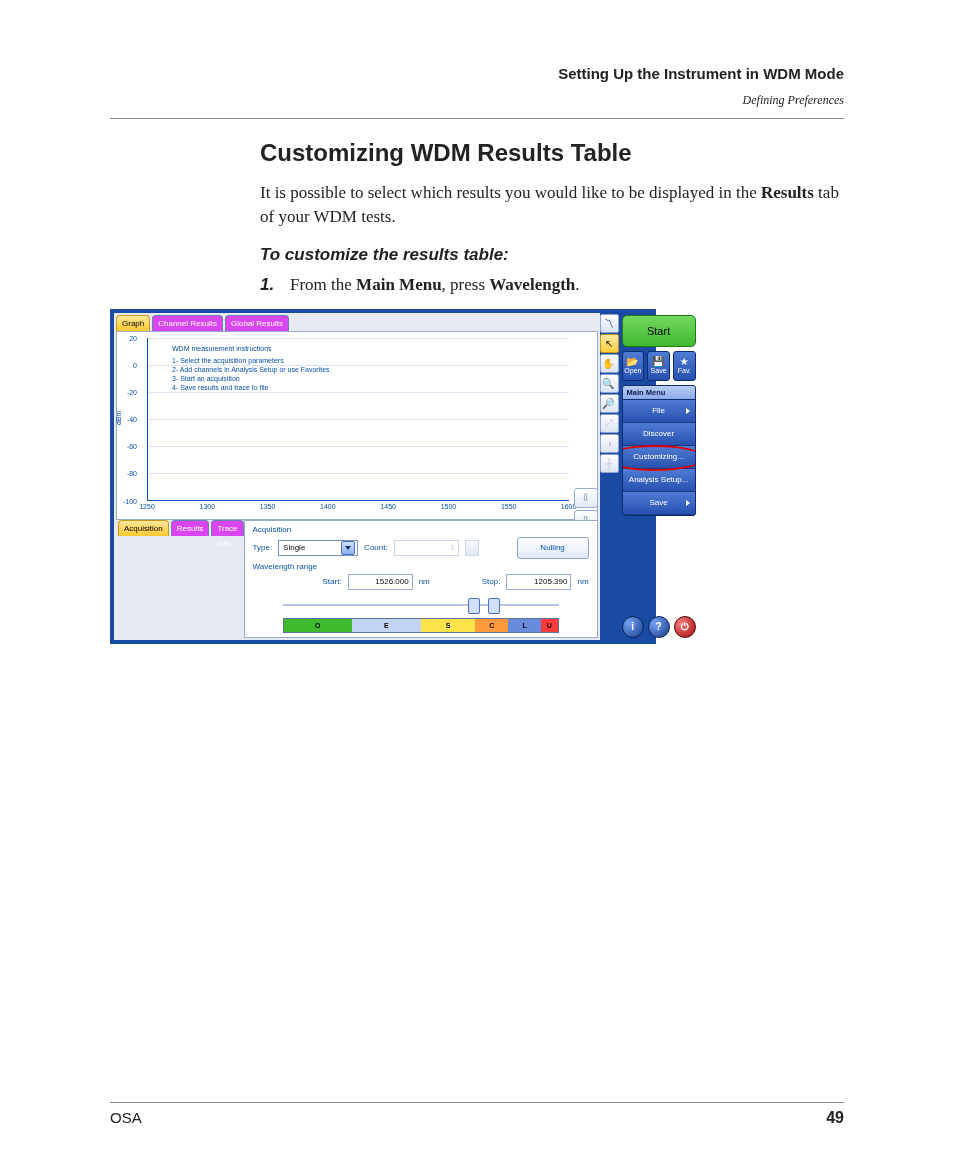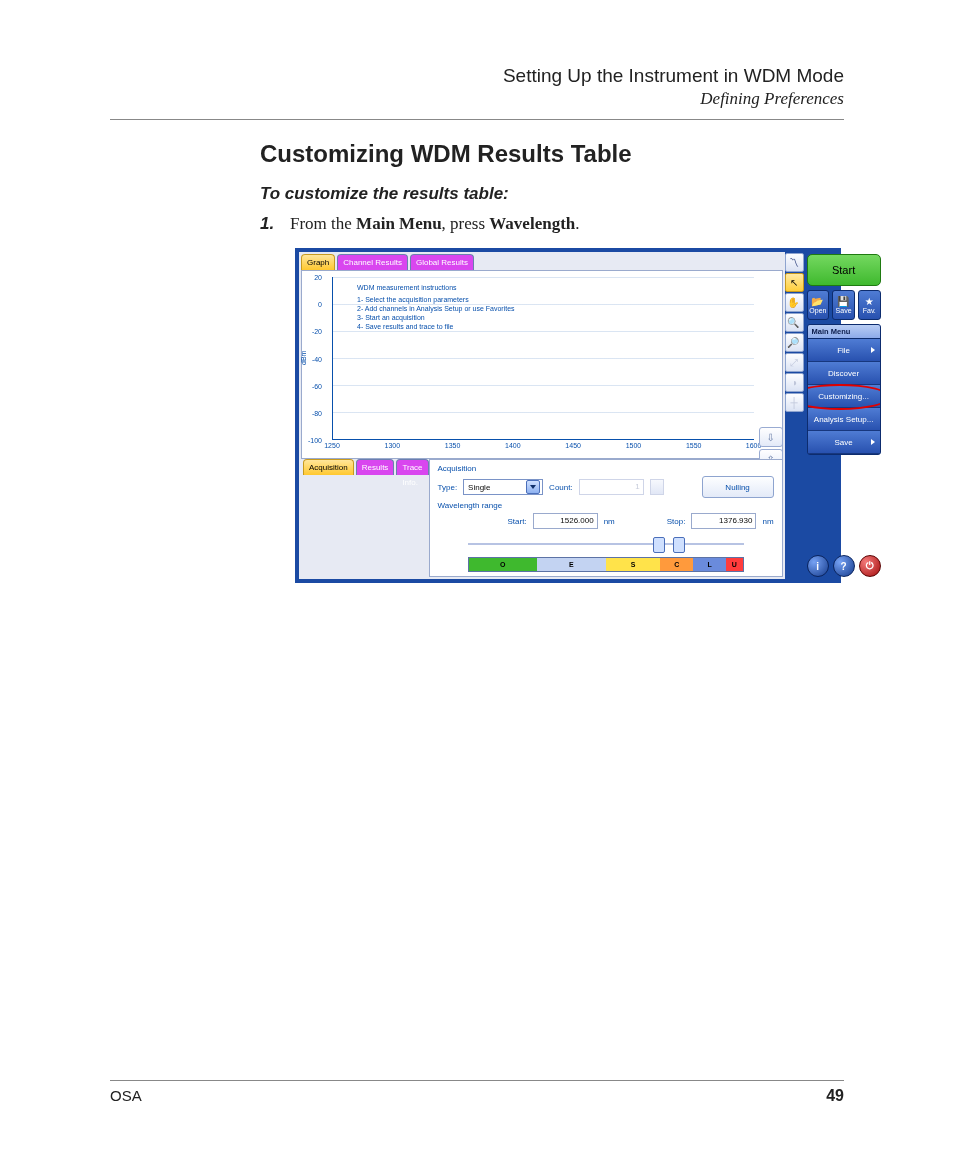--- a/index.html
+++ b/index.html
@@ -18,28 +18,28 @@
     width: 954px;
     height: 1159px;
     padding: 65px 110px 70px 110px;
     box-sizing: border-box;
   }
   .header-block {
     text-align: right;
     margin-left: 150px;
   }
   .header-title {
-    font-weight: 400;
-    font-size: 19px;
+    font-weight: 700;
+    font-size: 15px;
     font-family: Arial, Helvetica, sans-serif;
   }
   .header-sub {
     font-style: italic;
-    font-size: 17px;
-    margin-top: 2px;
+    font-size: 12px;
+    margin-top: 11px;
   }
   .header-rule {
     border: none;
     border-top: 1px solid #888;
     margin: 10px 0 18px 0;
   }
   .h2 {
     margin-left: 150px;
     font-family: Arial, Helvetica, sans-serif;
     font-weight: 700;
@@ -59,21 +59,20 @@
     font-weight: 700;
     font-style: italic;
     font-size: 17px;
     margin-top: 16px;
     margin-bottom: 10px;
   }
   .step-row { margin-left: 150px; display: flex; font-size: 17px; }
   .step-num { font-family: Arial, Helvetica, sans-serif; font-weight: 700; font-style: italic; width: 30px; }
   .step-text { flex: 1; }
   .screenshot-wrap {
-    margin-left: 185px;
     margin-top: 14px;
     width: 546px;
     height: 288px;
     position: relative;
   }
   .app {
     width: 546px; height: 335px;
     background: #1b4aa3;
     display: flex;
     font-family: Arial, Helvetica, sans-serif;
@@ -275,40 +274,43 @@
   }
   .sys-btn {
     width:20px;height:20px;border-radius:50%;
     background:radial-gradient(circle at 30% 30%,#76a2f4,#153b8c);
     border:1px solid #0a245e;
     color:#fff;display:flex;align-items:center;justify-content:center;font-size:10px;font-weight:700;
   }
   .sys-btn.power { background:radial-gradient(circle at 30% 30%,#f47a7a,#a40e0e); border-color:#5c0404; }
   .footer {
     position:absolute;
-    left:110px; right:110px; bottom:54px;
+    left:110px; right:110px; bottom:32px;
   }
   .footer-rule { border:none;border-top:1px solid #888;margin:0 0 6px 0; }
   .footer-row { display:flex;justify-content:space-between;font-size:16px; }
   .footer-left { font-family: Arial, Helvetica, sans-serif; font-size:15px; }
   .footer-right { font-family: Arial, Helvetica, sans-serif; font-size:16px; font-weight:700; }
   b.ff { font-family: inherit; }
 </style>
 </head>
 <body>
 
 <div class="page">
   <div class="header-block">
     <div class="header-title">Setting Up the Instrument in WDM Mode</div>
     <div class="header-sub">Defining Preferences</div>
   </div>
   <hr class="header-rule">
 
   <div class="h2">Customizing WDM Results Table</div>
 
+  <div class="body-text">
+    <span>It is possible to select which results you would like to be displayed in the </span><b class="ff">Results</b><span> tab of your WDM tests.</span>
+  </div>
 
   <div class="subhead">To customize the results table:</div>
 
   <div class="step-row">
     <div class="step-num">1.</div>
     <div class="step-text">
       <span>From the </span><b>Main Menu</b><span>, press </span><b>Wavelength</b><span>.</span>
     </div>
   </div>
 
@@ -380,21 +382,21 @@
               <div class="spin"></div>
               <div class="nulling-btn">Nulling</div>
             </div>
             <div class="legend">Wavelength range</div>
             <div class="row8" style="padding-left:70px;">
               <span class="blue-label">Start:</span>
               <div class="num-input">1526.000</div>
               <span class="blue-label">nm</span>
               <span style="width:40px;"></span>
               <span class="blue-label">Stop:</span>
-              <div class="num-input">1376.930</div>
+              <div class="num-input">1205.390</div>
               <span class="blue-label">nm</span>
             </div>
             <div class="wave-track">
               <div class="wave-rail"></div>
               <div class="wave-handle" style="left:66%;"></div>
               <div class="wave-handle" style="left:72%;"></div>
             </div>
             <div class="bands">
               <div class="band o">O</div>
               <div class="band e">E</div>

